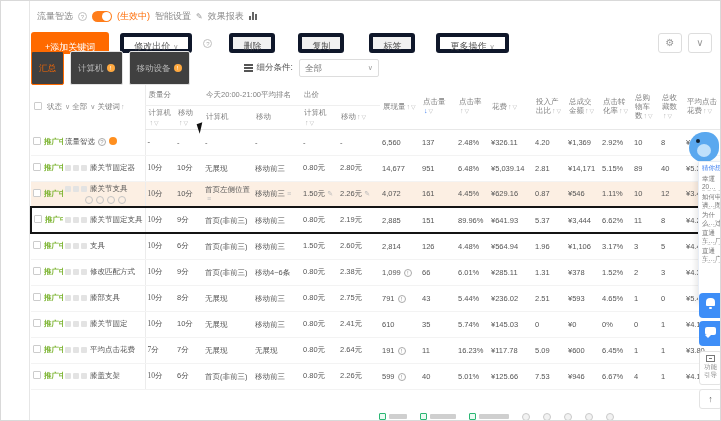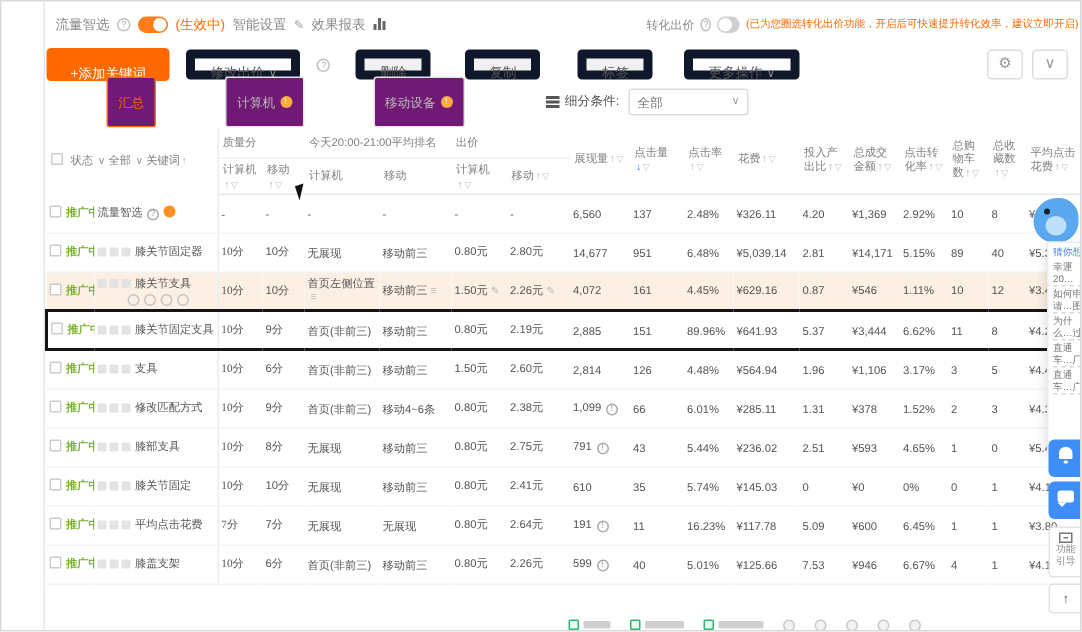--- a/index.html
+++ b/index.html
@@ -17,30 +17,30 @@
 .toggle .knob { position:absolute; top:1px; width:9px; height:9px; border-radius:50%; background:#fff; }
 .toggle.on .knob { right:1px; } .toggle.off .knob { left:1px; }
 .orange { color:#ff6a00; }
 .edit-pen { color:#999; font-size:8px; }
 .bars { display:inline-flex; align-items:flex-end; gap:1px; height:8px; }
 .bars i { display:block; width:2px; background:#666; }
 .bars i:nth-child(1){height:4px;} .bars i:nth-child(2){height:8px;} .bars i:nth-child(3){height:6px;}
 
 
 .controls { position:absolute; left:30px; top:31px; height:22px; display:flex; align-items:center; gap:11px; font-size:9px; }
-.btn { height:20px; line-height:18px; padding:0 10px; border-radius:3px; border:6px solid #0f172a; color:#555; background:#f1f1f1; white-space:nowrap; }
+.btn { height:20px; line-height:18px; padding:0 10px; border-radius:3px; border:4px solid #0f172a; color:#555; background:#f1f1f1; white-space:nowrap; }
 .btn-primary { background:#ff6a00; border-color:#ff6a00; color:#fff; height:22px; line-height:22px; }
 .btn-white { background:#fff; }
 .chev { font-size:7px; color:#999; margin-left:3px; }
 .right-tools { position:absolute; right:8px; top:32px; display:flex; gap:6px; }
 .tool-box { width:24px; height:20px; border:1px solid #ddd; border-radius:3px; background:#fff; color:#999; font-size:10px; text-align:center; line-height:18px; }
 
 
 .tabsrow { position:absolute; left:30px; top:57px; height:20px; display:flex; align-items:center; gap:6px; font-size:8.5px; }
-.tab { height:18px; line-height:16px; padding:16px 7px; border:1px solid #e3e3e3; border-radius:2px; color:#b9b9b9; background:#701a75; display:flex; align-items:center; gap:3px;margin-left:40px; }
+.tab { height:18px; line-height:16px; padding:16px 7px; border:1px solid #e3e3e3; border-radius:2px; color:#b9b9b9; background:#404040; display:flex; align-items:center; gap:3px; }
 .tab.active { border-color:#ff6a00; color:#ff6a00; }
 .badge-i { display:inline-block; width:8px; height:8px; border-radius:50%; background:#ffa940; color:#fff; font-size:6px; line-height:8px; text-align:center; }
 .filterlab { margin-left:48px; color:#555; display:flex; align-items:center; gap:4px; }
 .menu-ic { display:inline-block; width:9px; height:8px; border-top:2px solid #555; border-bottom:2px solid #555; position:relative; }
 .menu-ic::after { content:""; position:absolute; left:0; right:0; top:1px; height:2px; background:#555; }
 .selectbox { width:80px; height:18px; border:1px solid #ddd; border-radius:2px; color:#777; line-height:16px; padding:0 5px; display:flex; justify-content:space-between; align-items:center; background:#fff; }
 
 
 .tablewrap { position:absolute; left:29px; top:84px; width:692px; }
 table { width:692px; table-layout:fixed; border-collapse:collapse; font-size:7.5px; color:#555; }
@@ -114,28 +114,20 @@
       </span>
     <span class="orange">(生效中)</span>
     <span>智能设置</span>
     <span class="edit-pen">✎</span>
     <span>效果报表</span>
     <span class="bars">
         <i></i>
         <i></i>
         <i></i>
       </span>
-  </div>
-  <div class="topbar-right">
-    <span>转化出价</span>
-    <span class="q-ico">?</span>
-    <span class="toggle off">
-        <span class="knob"></span>
-      </span>
-    <span class="orange" style="font-size:7px;">(已为您圈选转化出价功能，开启后可快速提升转化效率，建议立即开启)</span>
   </div>
 
   <div class="controls">
     <span class="btn btn-primary">+添加关键词</span>
     <span class="btn btn-white"><span>修改出价</span><i class="chev">∨</i></span>
     <span class="q-ico">?</span>
     <span class="btn" style="margin-left:6px">删除</span>
     <span class="btn" style="margin-left:12px">复制</span>
     <span class="btn" style="margin-left:14px">标签</span>
     <span class="btn btn-white" style="margin-left:10px"><span>更多操作</span><i class="chev">∨</i></span>

